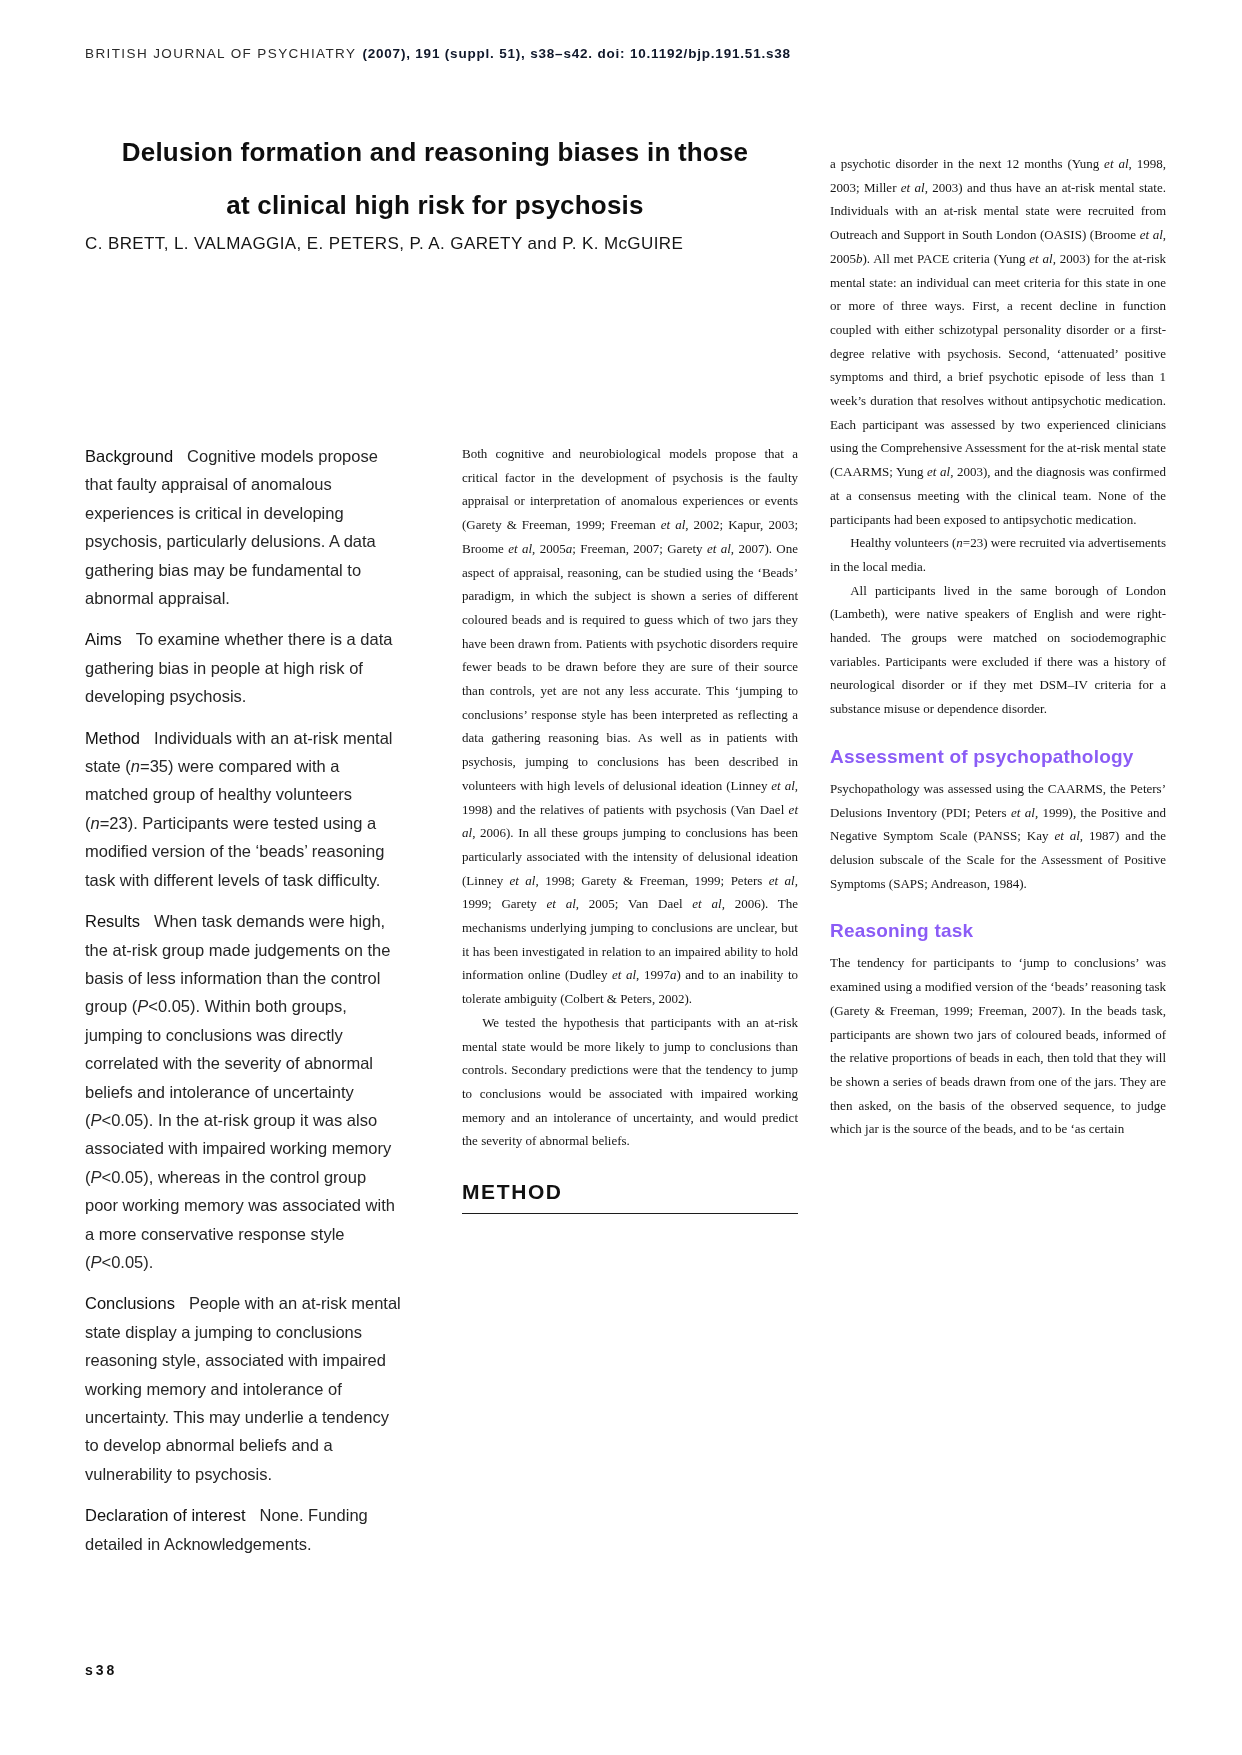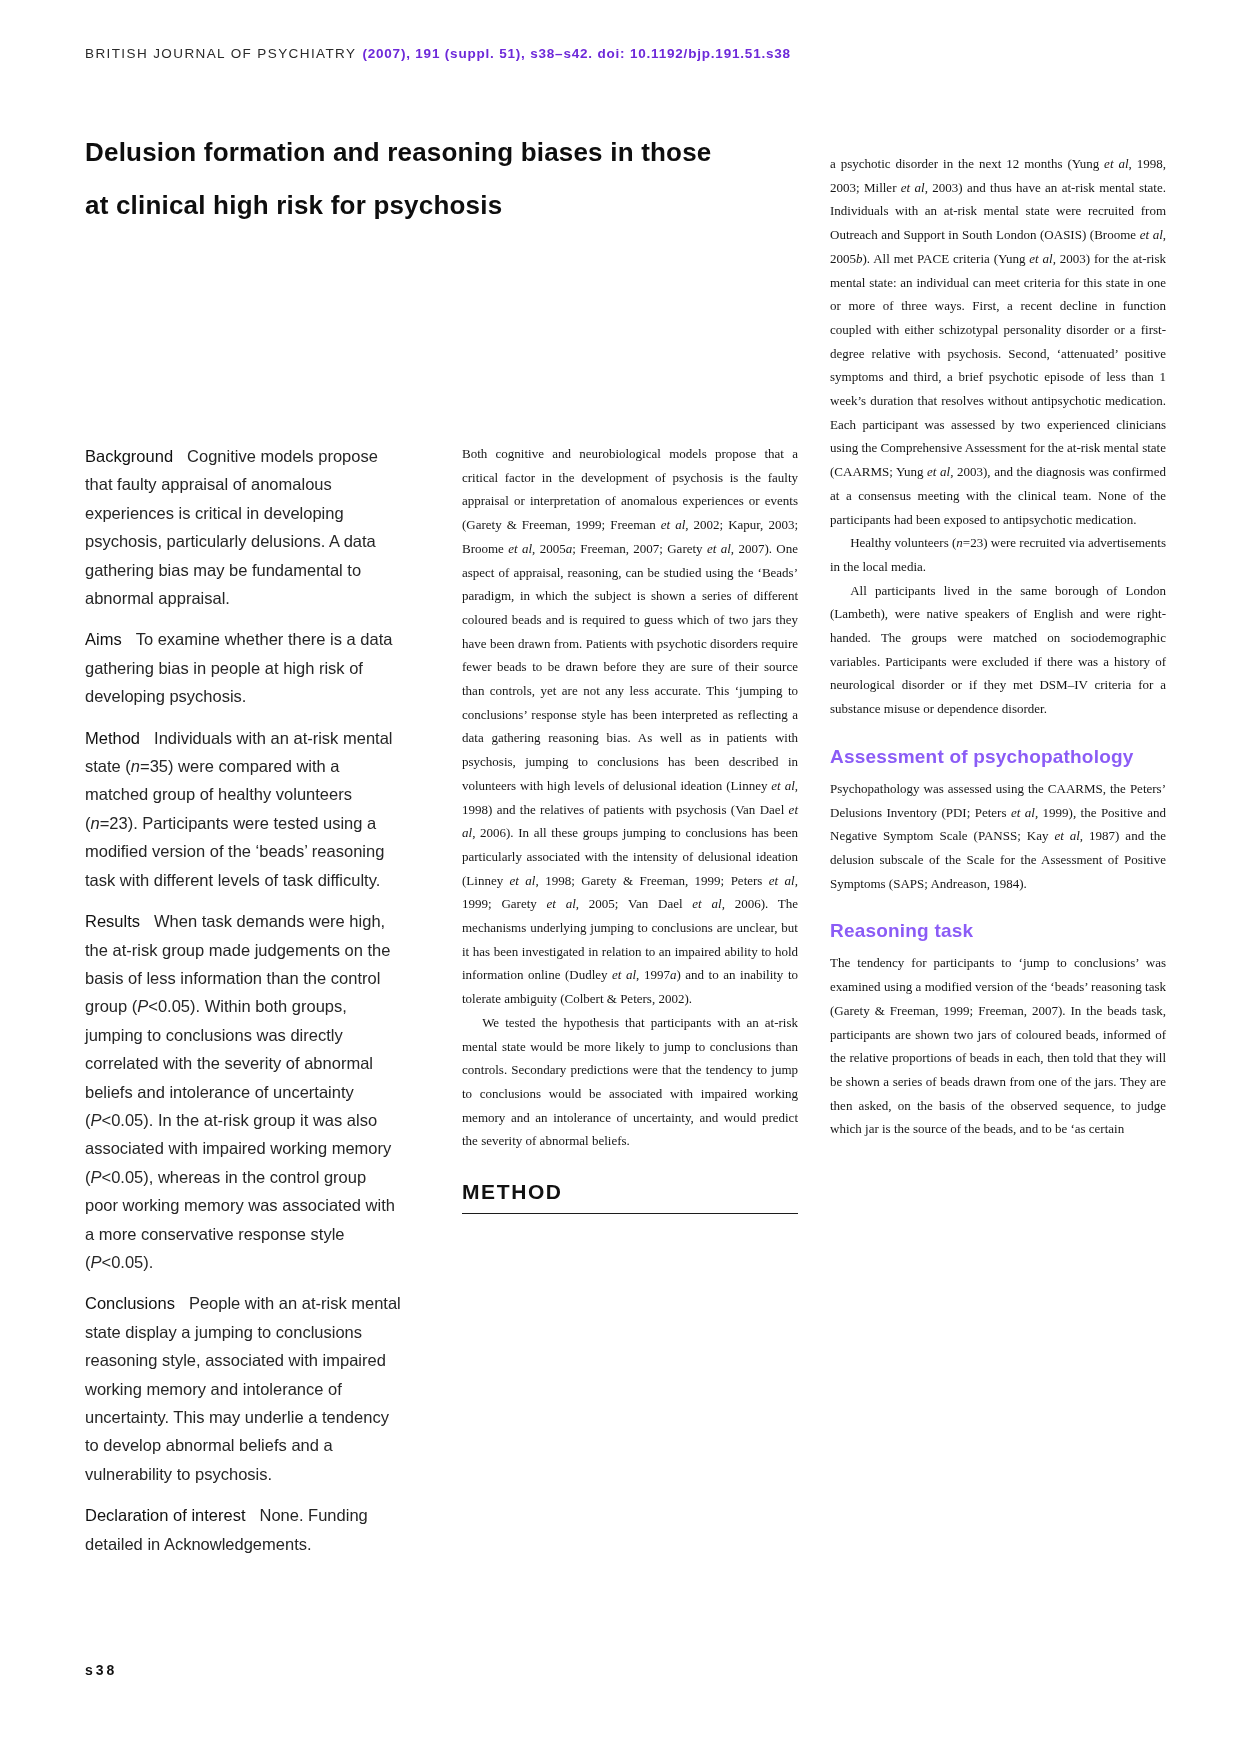--- a/index.html
+++ b/index.html
@@ -16,34 +16,35 @@
   .journal-line {
     position: absolute;
     left: 85px; top: 46px;
     width: 1100px;
     font-family: "Liberation Sans", sans-serif;
     font-size: 13.5px;
     white-space: nowrap;
     color: #2a2a2a;
   }
   .jname { letter-spacing: 1.4px; font-weight: 400; }
-  .jcite { font-weight: 700; letter-spacing: 0.8px; margin-left: 6px; color: #6d28d9; }
+  .jcite { font-weight: 700; letter-spacing: 0.8px; margin-left: 6px; color: #0f172a; }
 
   
   .title {
     position: absolute;
     left: 85px; top: 126px;
     width: 700px;
     margin: 0;
     font-family: "Liberation Sans", sans-serif;
     font-size: 26px;
     font-weight: 700;
     line-height: 53px;
     color: #0e0e0e;
     letter-spacing: 0.2px;
+    text-align: center;
   }
   .tline { display: block; }
   .authors {
     position: absolute;
     left: 85px; top: 231px;
     width: 680px;
     font-family: "Liberation Sans", sans-serif;
     font-size: 17px;
     line-height: 26px;
     color: #151515;
@@ -122,20 +123,21 @@
   <header class="journal-line">
     <span class="jname">BRITISH JOURNAL OF PSYCHIATRY</span><span class="jcite">(2007), 191 (suppl. 51), s38–s42. doi: 10.1192/bjp.191.51.s38</span>
   </header>
 
   <h1 class="title">
     <span class="tline">Delusion formation and reasoning biases in those</span>
     <span class="tline">at clinical high risk for psychosis</span>
   </h1>
 
   <div class="authors">
+    <span class="aline">C. BRETT, L. VALMAGGIA, E. PETERS, P. A. GARETY and P. K. McGUIRE</span>
   </div>
 
   <aside class="col col-abstract">
     <p class="absec">
       <span class="ablabel">Background</span><span>Cognitive models propose that faulty appraisal of anomalous experiences is critical in developing psychosis, particularly delusions. A data gathering bias may be fundamental to abnormal appraisal.</span>
     </p>
     <p class="absec">
       <span class="ablabel">Aims</span><span>To examine whether there is a data gathering bias in people at high risk of developing psychosis.</span>
     </p>
     <p class="absec">

